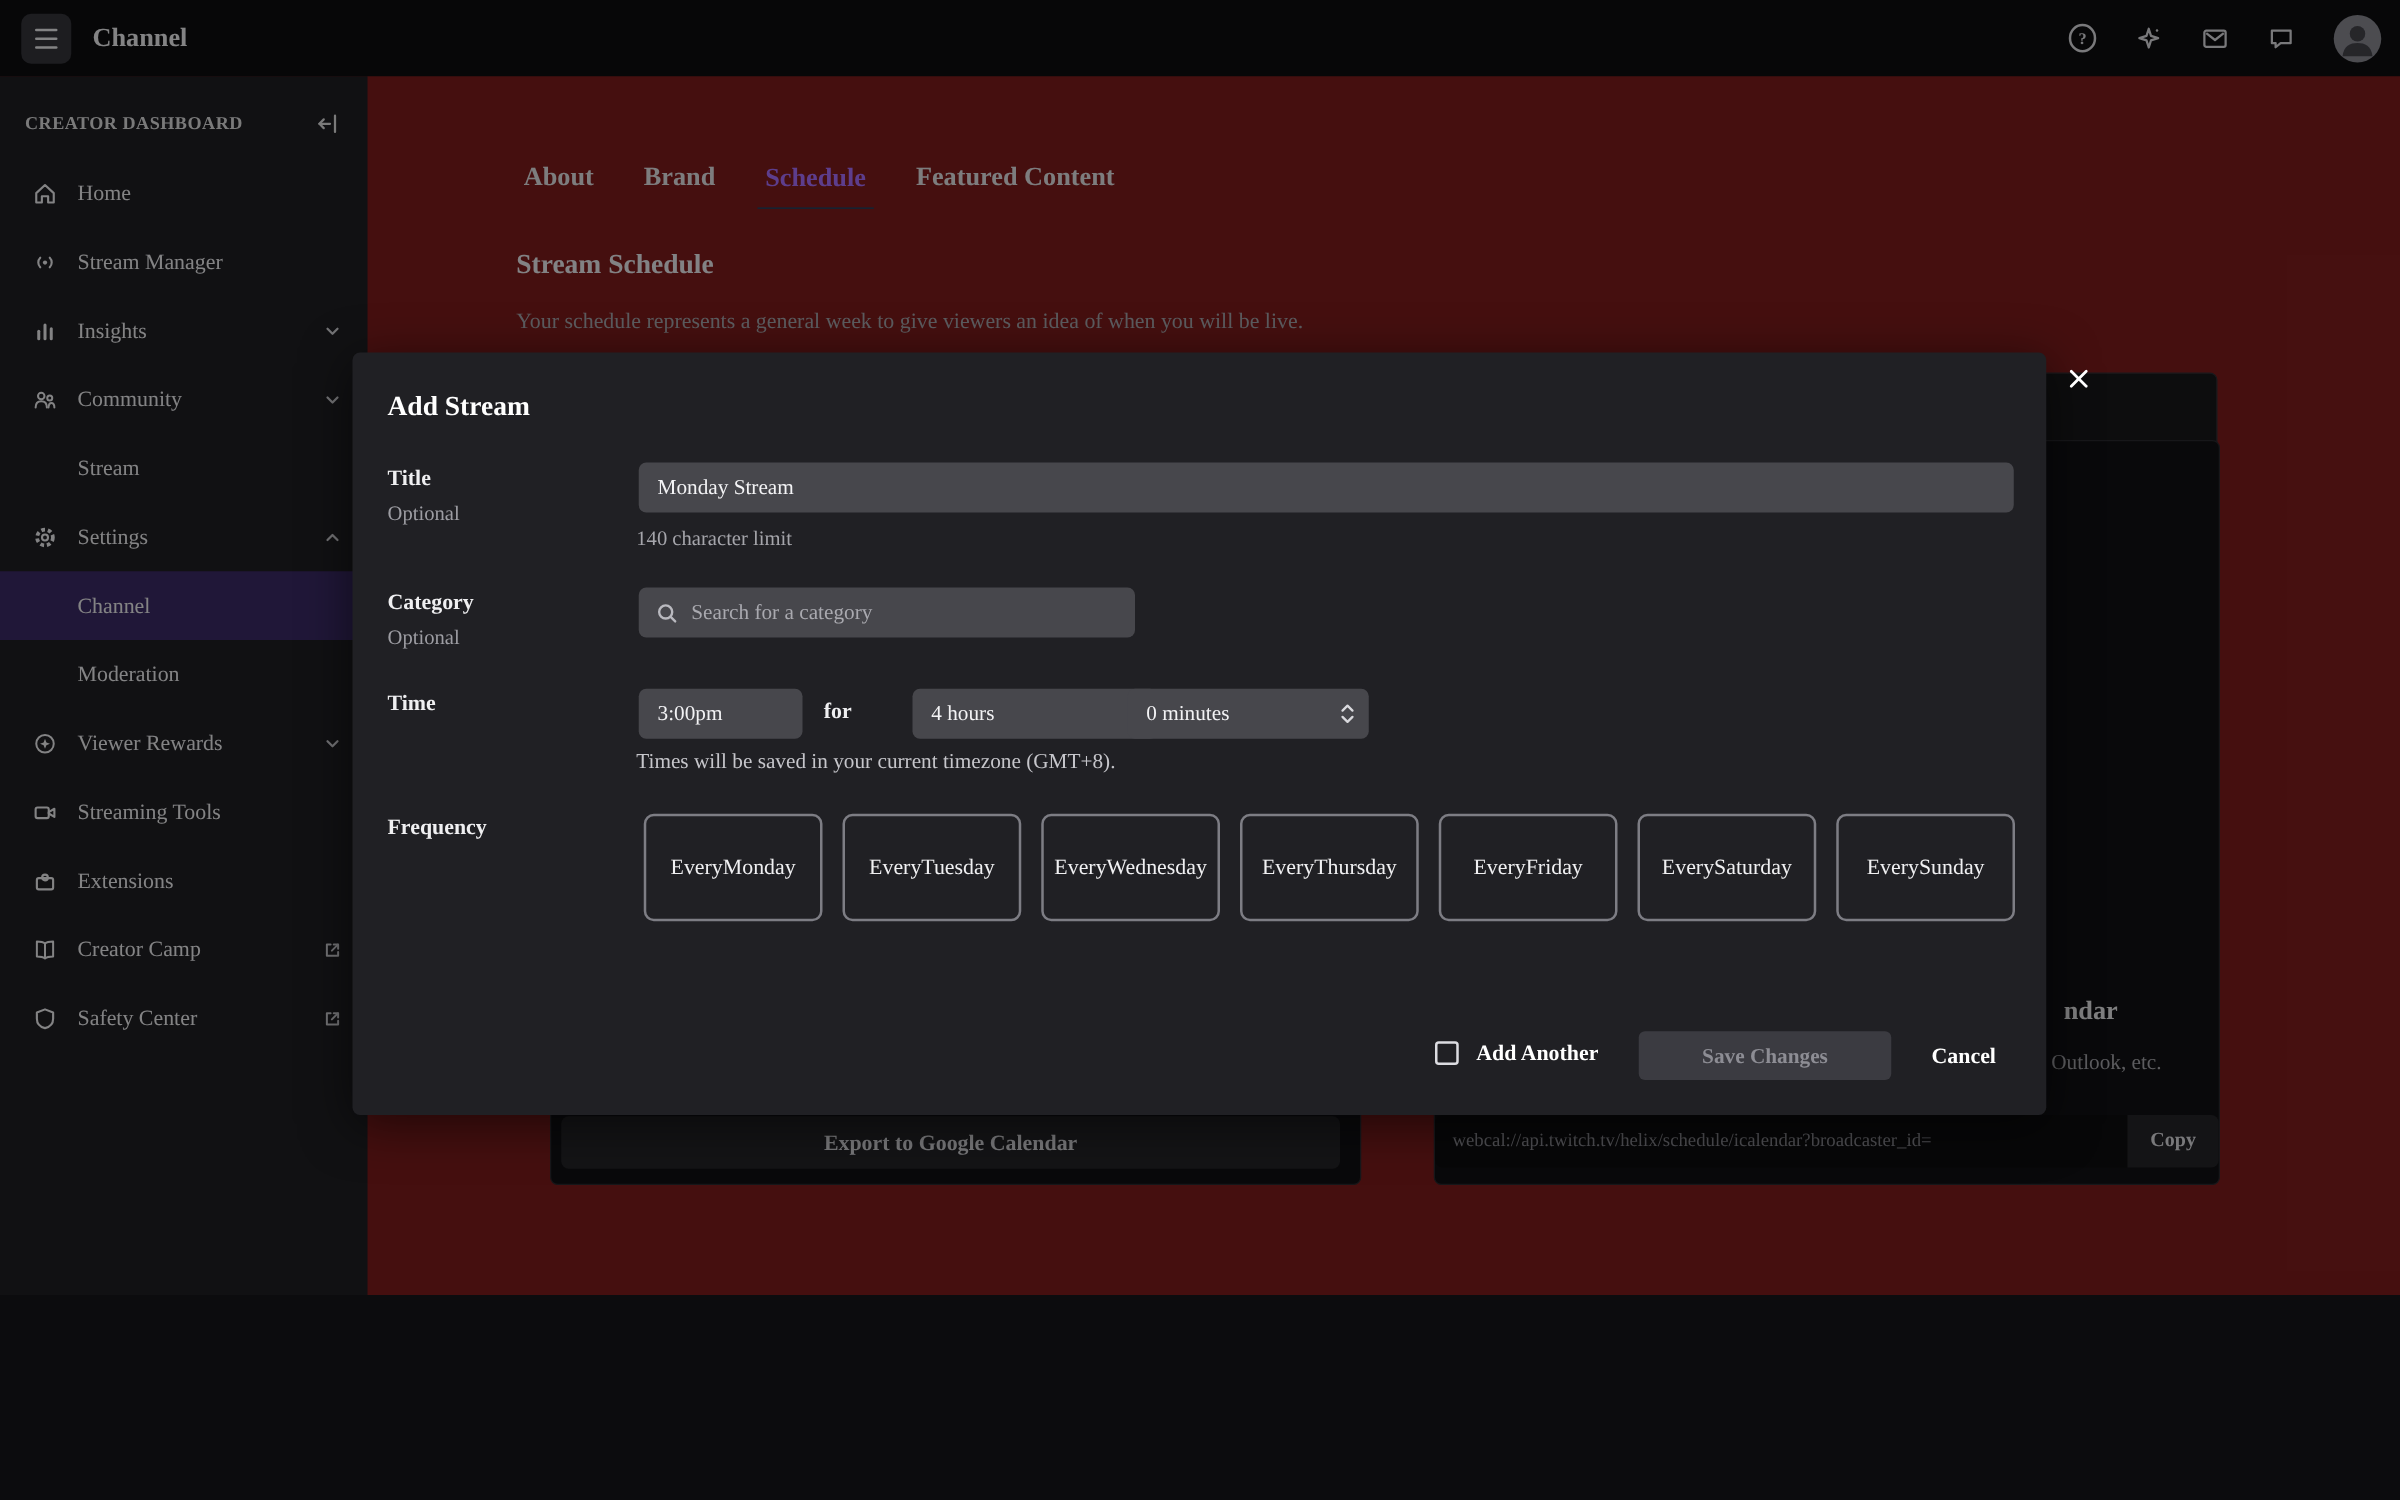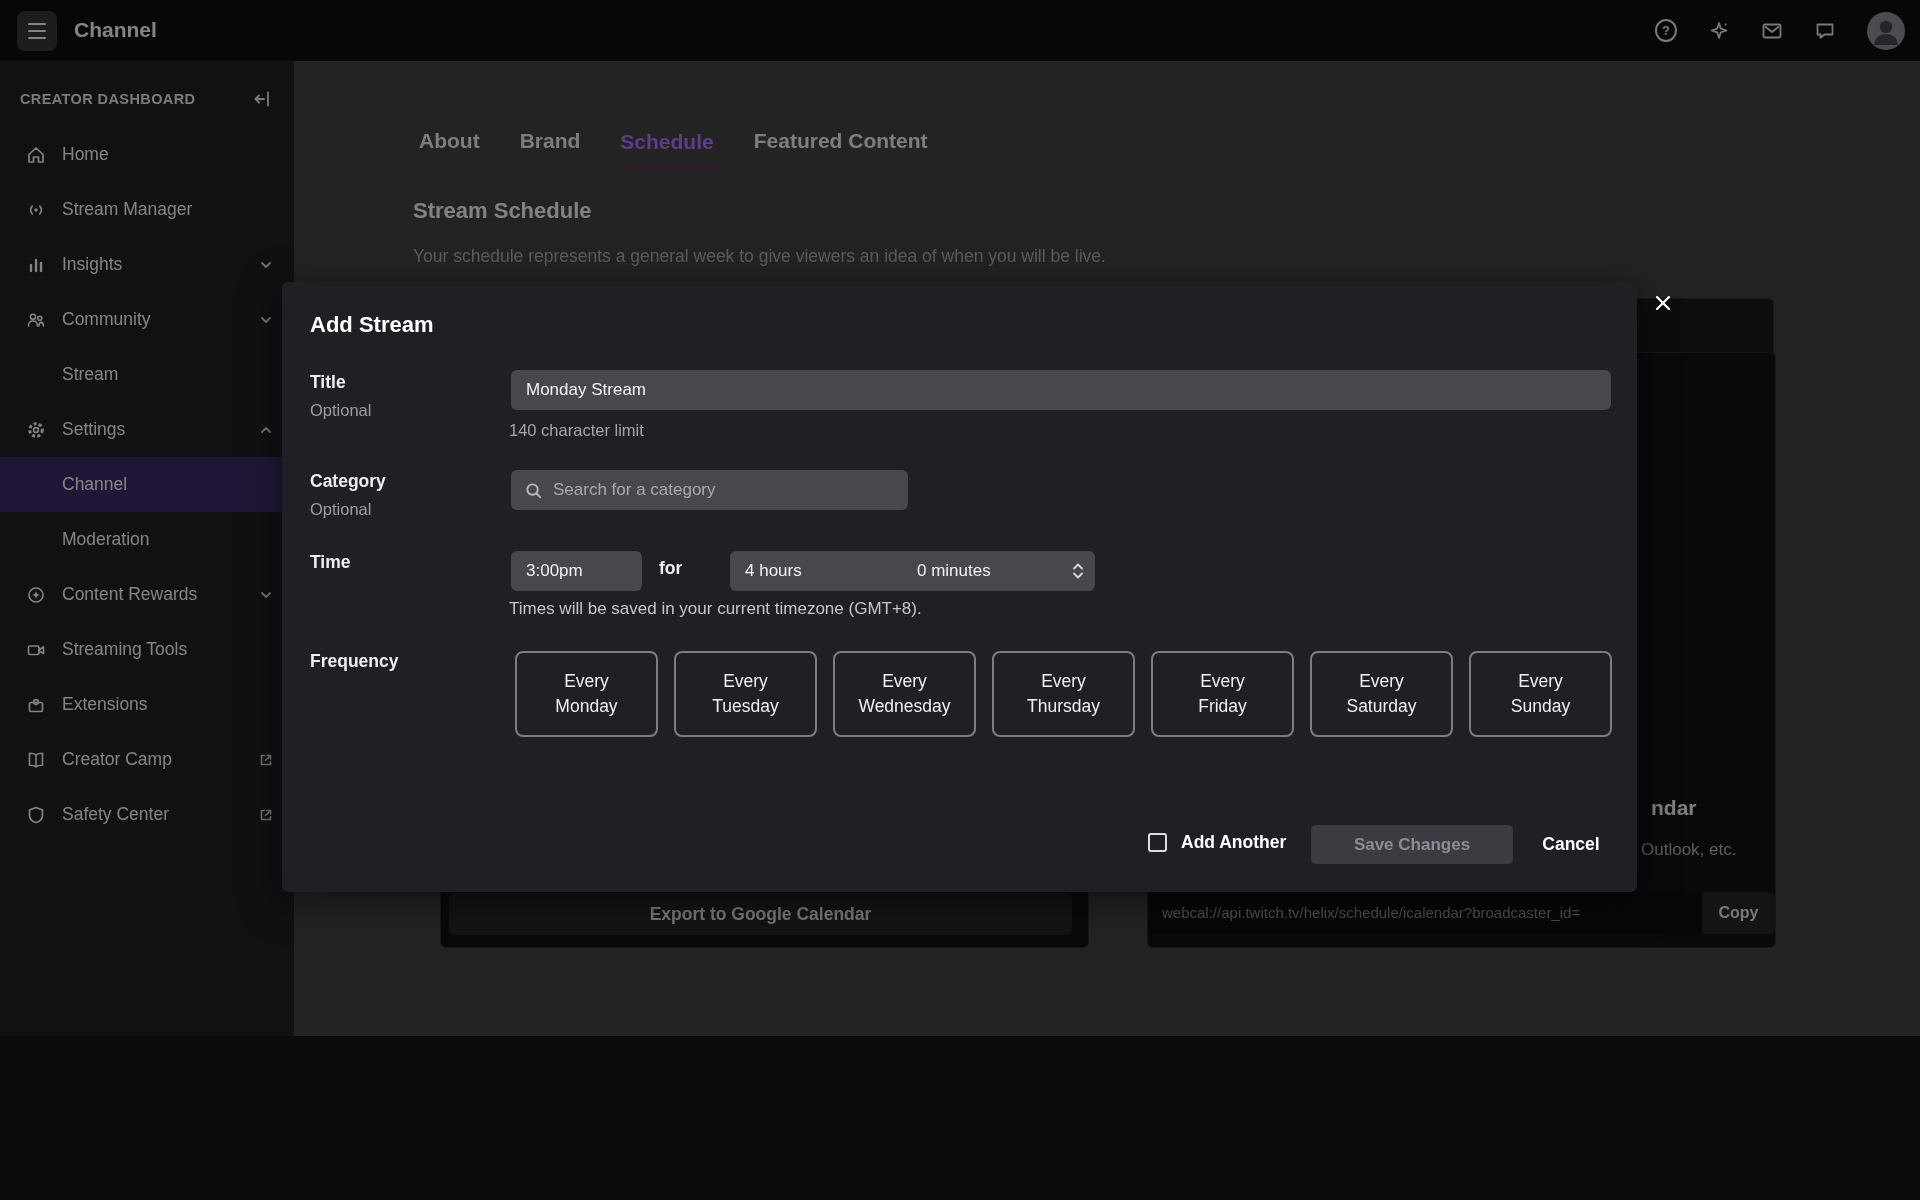--- a/index.html
+++ b/index.html
@@ -1,18 +1,18 @@
 <!DOCTYPE html>
 <html><head>
 <meta charset="utf-8">
 <title>Channel</title>
 <style>
   html,body{margin:0;padding:0;overflow:hidden;}
   body{background:#0c0c0e;font-family:"Liberation Sans",sans-serif;-webkit-font-smoothing:antialiased;}
-  .screen{position:relative;width:1920px;height:1036px;background:#404040;overflow:hidden;}
+  .screen{position:relative;width:1920px;height:1036px;background:#7f1d1d;overflow:hidden;font-family:Liberation Serif, serif;}
   svg{display:block;}
   button{font-family:inherit;cursor:pointer;}
   input{font-family:inherit;outline:none;}
 
   
   .topbar{position:absolute;top:0;left:0;right:0;height:61px;background:#0e0e10;z-index:10;}
   .hamburger{position:absolute;left:17px;top:11px;width:40px;height:40px;background:#35353b;border:none;border-radius:8px;display:flex;flex-direction:column;align-items:center;justify-content:center;gap:5px;}
   .hamburger i{display:block;width:18px;height:2px;background:#efeff1;border-radius:1px;}
   .tb-title{position:absolute;left:74px;top:18px;font-size:21px;font-weight:bold;color:#efeff1;}
   .tb-icons{position:absolute;right:15px;top:0;height:61px;display:flex;align-items:center;gap:31px;}
@@ -71,21 +71,21 @@
   .search-icon{position:absolute;left:13px;top:11px;color:#b9b9bf;pointer-events:none;}
   .time-input{left:229px;top:269px;width:131px;height:40px;}
   .for-label{position:absolute;left:377px;top:276px;font-size:17.5px;font-weight:bold;color:#efeff1;}
   .select{position:absolute;top:269px;height:40px;background:#47474c;border-radius:6px;display:flex;align-items:center;justify-content:space-between;padding:0 11px 0 15px;color:#f3f3f5;font-size:17px;box-sizing:border-box;cursor:pointer;}
   .sel-hours{left:412px;width:196px;margin-left:36px;}
   .sel-mins{left:620px;width:193px;}
   .stepper{color:#d9d9dd;}
   .tz-note{position:absolute;left:227px;top:317px;font-size:17px;color:#c6c6cb;}
 
   .freq-row{position:absolute;left:233px;top:369px;width:1097px;display:flex;justify-content:space-between;}
-  .freq-btn{width:143px;height:86px;border:2px solid #7d7d84;border-radius:8px;background:transparent;color:#f0f0f2;font-size:17.5px;line-height:1.45;display:flex;flex-direction:column;align-items:center;justify-content:center;}
+  .freq-btn{width:143px;height:86px;border:2px solid #7d7d84;border-radius:8px;background:transparent;color:#f0f0f2;font-size:17.5px;line-height:1.45;display:flex;align-items:center;justify-content:center;}
 
   .checkbox{position:absolute;left:866px;top:551px;width:19px;height:19px;border:2px solid #dcdce1;border-radius:3px;box-sizing:border-box;background:transparent;cursor:pointer;}
   .add-another{position:absolute;left:899px;top:550px;font-size:17.5px;font-weight:bold;color:#ffffff;cursor:pointer;}
   .save-btn{position:absolute;left:1029px;top:543px;width:202px;height:39px;background:#3b3b41;color:#8d8d94;font-weight:bold;font-size:17px;border:none;border-radius:5px;}
   .cancel-btn{position:absolute;left:1250px;top:543px;width:78px;height:39px;background:transparent;color:#ffffff;font-weight:bold;font-size:17.5px;border:none;}
 </style>
 </head>
 <body>
 
 <div class="screen">
@@ -221,21 +221,21 @@
         <span class="nlabel">Moderation</span>
       </div>
 
       <div class="nav-item">
         <span class="nicon">
           <svg width="20" height="20" viewBox="0 0 20 20" fill="none" stroke="currentColor" stroke-width="1.6">
               <circle cx="10" cy="10" r="7"></circle>
               <path d="M10 6 L11.1 8.9 L14 10 L11.1 11.1 L10 14 L8.9 11.1 L6 10 L8.9 8.9 Z" fill="currentColor" stroke="none"></path>
             </svg>
         </span>
-        <span class="nlabel">Content Rewards</span>
+        <span class="nlabel">Viewer Rewards</span>
         <span class="chev">
           <svg width="16" height="16" viewBox="0 0 16 16" fill="none" stroke="currentColor" stroke-width="1.8" stroke-linecap="round" stroke-linejoin="round">
               <path d="M4 6 L8 10 L12 6"></path>
             </svg>
         </span>
       </div>
 
       <div class="nav-item">
         <span class="nicon">
           <svg width="20" height="20" viewBox="0 0 20 20" fill="none" stroke="currentColor" stroke-width="1.7" stroke-linejoin="round">

